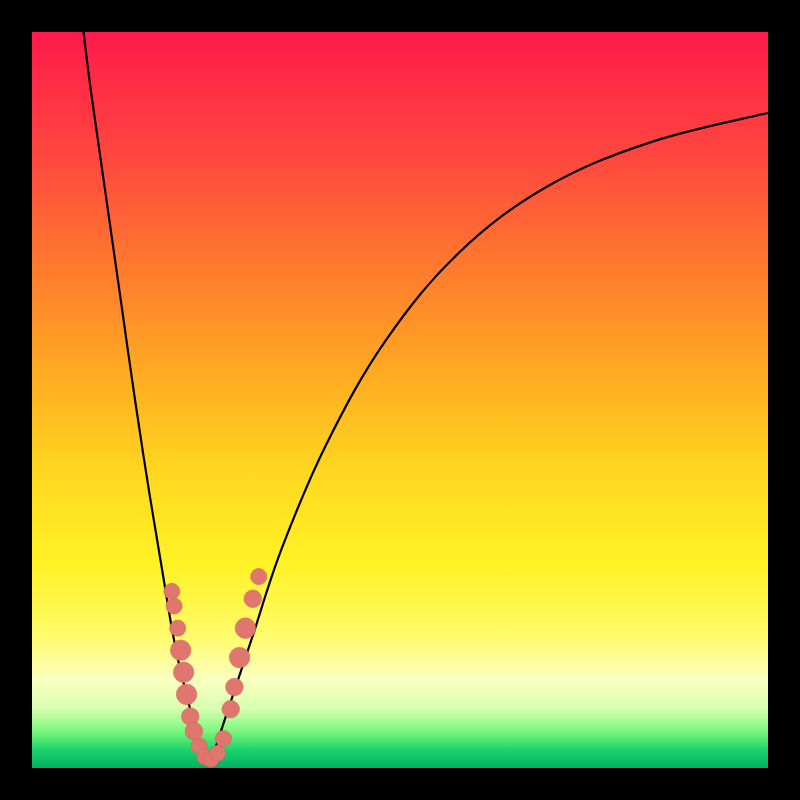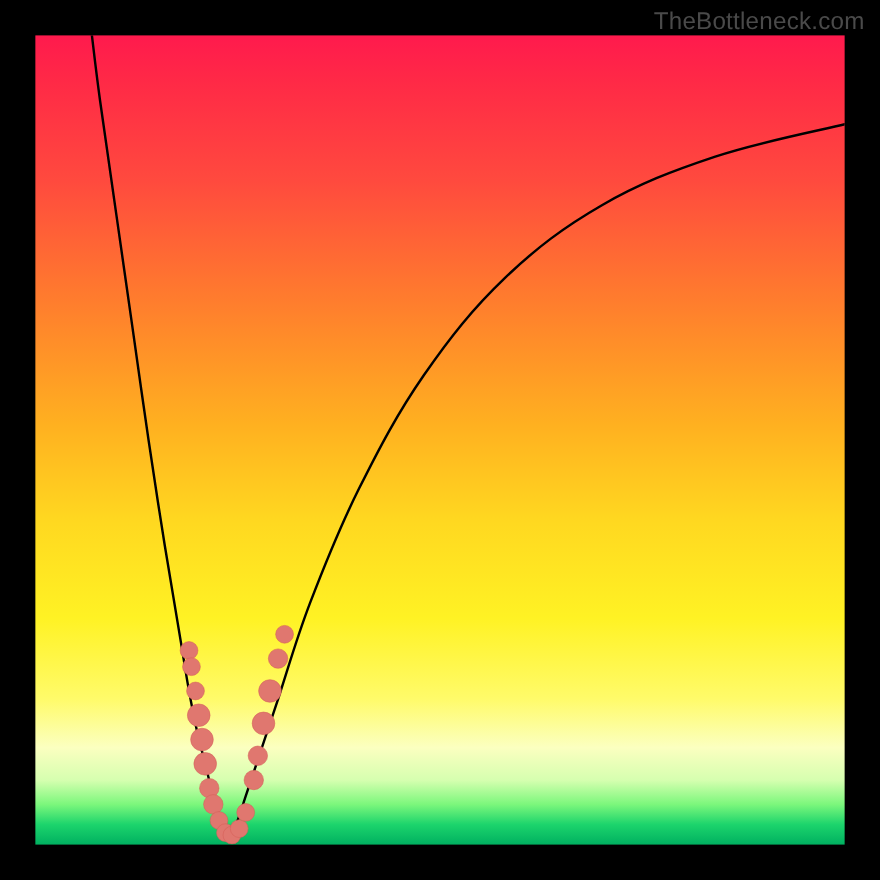--- a/index.html
+++ b/index.html
@@ -89,14 +89,13 @@
           <circle cx="191.36" cy="706.56" r="8.10" fill="#e0776f" stroke="#d55f58" stroke-width="0.5"></circle>
           <circle cx="198.72" cy="677.12" r="8.83" fill="#e0776f" stroke="#d55f58" stroke-width="0.5"></circle>
           <circle cx="202.40" cy="655.04" r="8.83" fill="#e0776f" stroke="#d55f58" stroke-width="0.5"></circle>
           <circle cx="207.55" cy="625.60" r="10.30" fill="#e0776f" stroke="#d55f58" stroke-width="0.5"></circle>
           <circle cx="213.44" cy="596.16" r="10.30" fill="#e0776f" stroke="#d55f58" stroke-width="0.5"></circle>
           <circle cx="220.80" cy="566.72" r="8.83" fill="#e0776f" stroke="#d55f58" stroke-width="0.5"></circle>
           <circle cx="226.69" cy="544.64" r="8.10" fill="#e0776f" stroke="#d55f58" stroke-width="0.5"></circle>
         </g>
     </svg>
   </div>
-  <div class="watermark">TheBottleneck.com</div>
 </div>
 
 </body></html>

